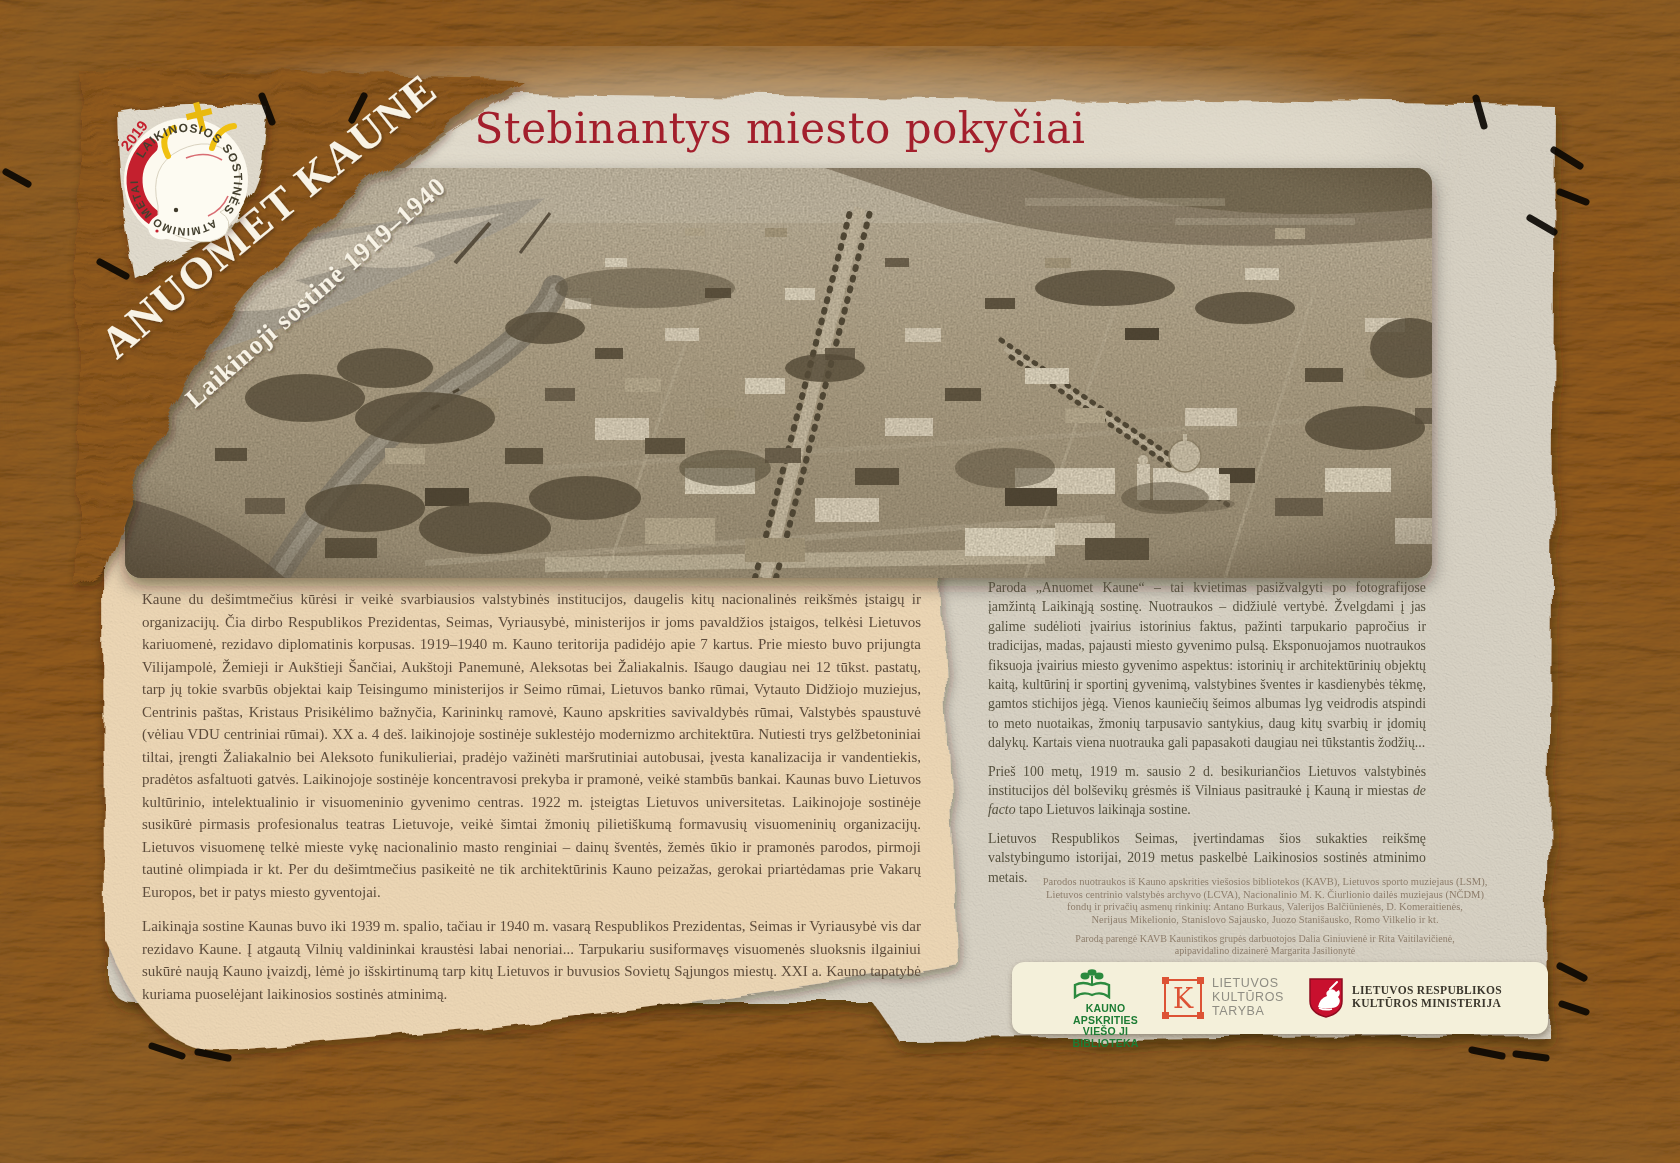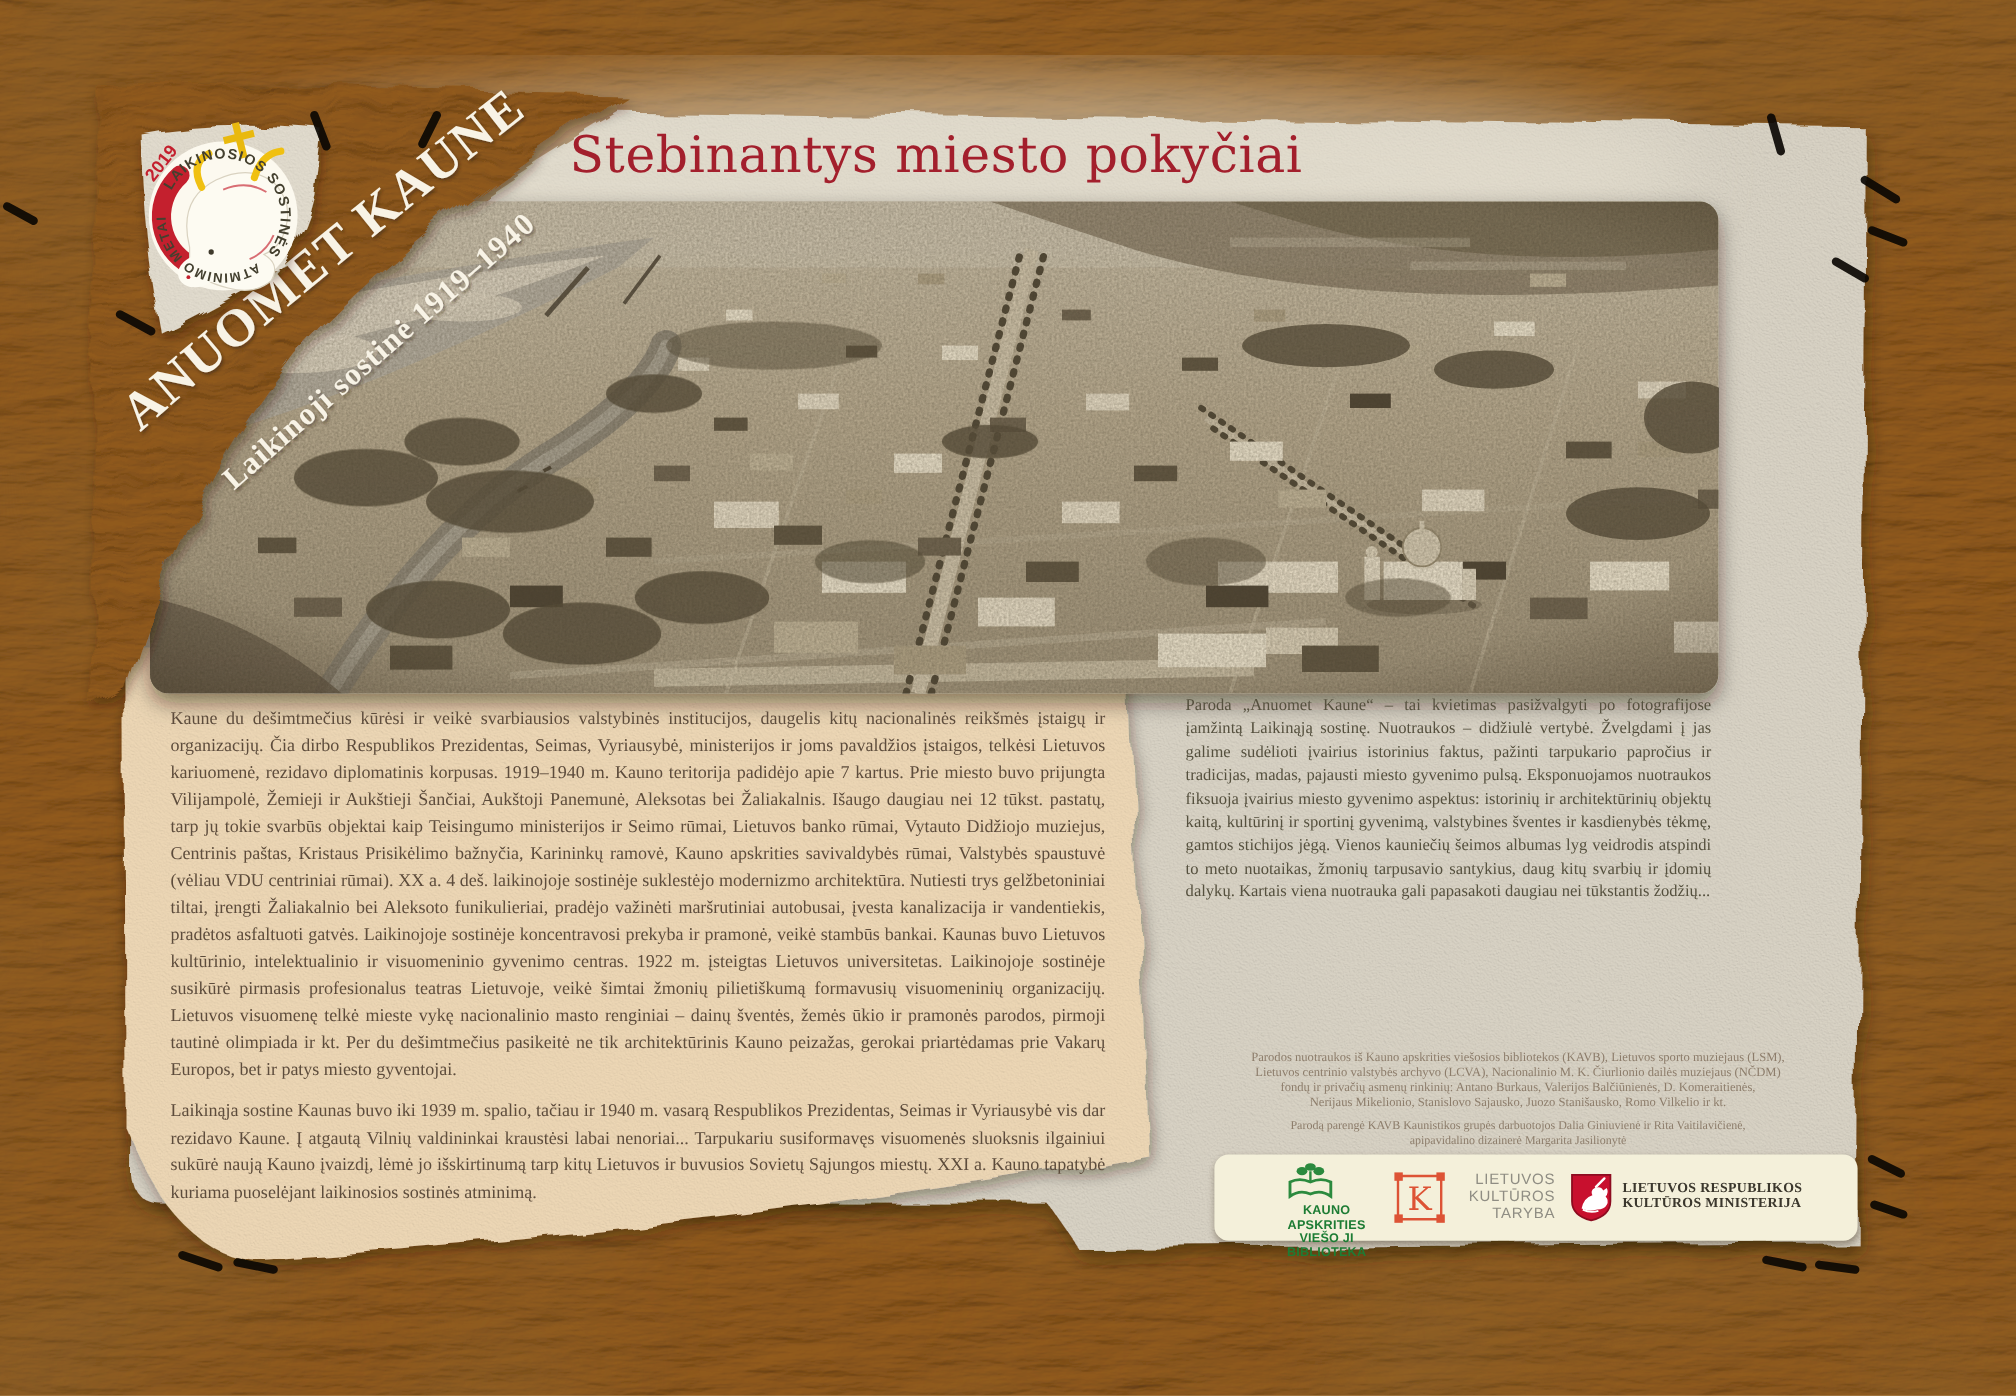--- a/index.html
+++ b/index.html
@@ -20,22 +20,22 @@
   .credits-team{left:1040px;top:933px;font-size:10px;line-height:12px;}
   .logo-strip{left:1012px;top:962px;width:536px;height:72px;background:#f4f0da;
               border-radius:12px;box-shadow:1px 3px 6px rgba(50,35,12,.4);}
   .logo{position:absolute;top:0;height:72px;}
   .logo-kavb{left:20px;width:120px;text-align:center;}
   .logo-kavb svg{margin-top:7px;}
   .kavb-label{font-family:"Liberation Sans",sans-serif;font-weight:bold;font-size:10.5px;
               line-height:11.5px;color:#1d7c34;letter-spacing:.2px;margin-left:27px;}
   .logo-ltkt{left:148px;width:150px;}
   .logo-ltkt svg{position:absolute;left:0;top:13px;}
-  .ltkt-label{position:absolute;left:64px;top:14px;font-family:"Liberation Sans",sans-serif;
-              font-size:12.5px;line-height:14px;color:#8f8d83;letter-spacing:.6px;text-align:right;}
+  .ltkt-label{position:absolute;left:52px;top:14px;font-family:"Liberation Sans",sans-serif;
+              font-size:12.5px;line-height:14px;color:#8f8d83;letter-spacing:.6px;}
   .logo-lrkm{left:296px;width:230px;}
   .logo-lrkm svg{position:absolute;left:0;top:15px;}
   .lrkm-label{position:absolute;left:44px;top:22px;font-family:"Liberation Serif",serif;
               font-weight:bold;font-size:11.5px;line-height:13px;color:#3b372d;letter-spacing:.3px;}
   em{font-style:italic;}
 </style>
 </head>
 <body>
 
 <svg id="scene" viewBox="0 0 1680 1163" xmlns="http://www.w3.org/2000/svg">
@@ -327,20 +327,22 @@
 
 <div class="overlay title">Stebinantys miesto pokyčiai</div>
 
 <div class="overlay col-left">
   <p>Kaune du dešimtmečius kūrėsi ir veikė svarbiausios valstybinės institucijos, daugelis kitų nacionalinės reikšmės įstaigų ir organizacijų. Čia dirbo Respublikos Prezidentas, Seimas, Vyriausybė, ministerijos ir joms pavaldžios įstaigos, telkėsi Lietuvos kariuomenė, rezidavo diplomatinis korpusas. 1919–1940 m. Kauno teritorija padidėjo apie 7 kartus. Prie miesto buvo prijungta Vilijampolė, Žemieji ir Aukštieji Šančiai, Aukštoji Panemunė, Aleksotas bei Žaliakalnis. Išaugo daugiau nei 12 tūkst. pastatų, tarp jų tokie svarbūs objektai kaip Teisingumo ministerijos ir Seimo rūmai, Lietuvos banko rūmai, Vytauto Didžiojo muziejus, Centrinis paštas, Kristaus Prisikėlimo bažnyčia, Karininkų ramovė, Kauno apskrities savivaldybės rūmai, Valstybės spaustuvė (vėliau VDU centriniai rūmai). XX a. 4 deš. laikinojoje sostinėje suklestėjo modernizmo architektūra. Nutiesti trys gelžbetoniniai tiltai, įrengti Žaliakalnio bei Aleksoto funikulieriai, pradėjo važinėti maršrutiniai autobusai, įvesta kanalizacija ir vandentiekis, pradėtos asfaltuoti gatvės. Laikinojoje sostinėje koncentravosi prekyba ir pramonė, veikė stambūs bankai. Kaunas buvo Lietuvos kultūrinio, intelektualinio ir visuomeninio gyvenimo centras. 1922 m. įsteigtas Lietuvos universitetas. Laikinojoje sostinėje susikūrė pirmasis profesionalus teatras Lietuvoje, veikė šimtai žmonių pilietiškumą formavusių visuomeninių organizacijų. Lietuvos visuomenę telkė mieste vykę nacionalinio masto renginiai – dainų šventės, žemės ūkio ir pramonės parodos, pirmoji tautinė olimpiada ir kt. Per du dešimtmečius pasikeitė ne tik architektūrinis Kauno peizažas, gerokai priartėdamas prie Vakarų Europos, bet ir patys miesto gyventojai.</p>
   <p>Laikinąja sostine Kaunas buvo iki 1939 m. spalio, tačiau ir 1940 m. vasarą Respublikos Prezidentas, Seimas ir Vyriausybė vis dar rezidavo Kaune. Į atgautą Vilnių valdininkai kraustėsi labai nenoriai... Tarpukariu susiformavęs visuomenės sluoksnis ilgainiui sukūrė naują Kauno įvaizdį, lėmė jo išskirtinumą tarp kitų Lietuvos ir buvusios Sovietų Sąjungos miestų. XXI a. Kauno tapatybė kuriama puoselėjant laikinosios sostinės atminimą.</p>
 </div>
 
 <div class="overlay col-right">
   <p>Paroda „Anuomet Kaune“ – tai kvietimas pasižvalgyti po fotografijose įamžintą Laikinąją sostinę. Nuotraukos – didžiulė vertybė. Žvelgdami į jas galime sudėlioti įvairius istorinius faktus, pažinti tarpukario papročius ir tradicijas, madas, pajausti miesto gyvenimo pulsą. Eksponuojamos nuotraukos fiksuoja įvairius miesto gyvenimo aspektus: istorinių ir architektūrinių objektų kaitą, kultūrinį ir sportinį gyvenimą, valstybines šventes ir kasdienybės tėkmę, gamtos stichijos jėgą. Vienos kauniečių šeimos albumas lyg veidrodis atspindi to meto nuotaikas, žmonių tarpusavio santykius, daug kitų svarbių ir įdomių dalykų. Kartais viena nuotrauka gali papasakoti daugiau nei tūkstantis žodžių...</p>
+  <p><span>Prieš 100 metų, 1919 m. sausio 2 d. besikuriančios Lietuvos valstybinės institucijos dėl bolševikų grėsmės iš Vilniaus pasitraukė į Kauną ir miestas </span><em>de facto</em><span> tapo Lietuvos laikinąja sostine.</span></p>
+  <p>Lietuvos Respublikos Seimas, įvertindamas šios sukakties reikšmę valstybingumo istorijai, 2019 metus paskelbė Laikinosios sostinės atminimo metais.</p>
 </div>
 
 <div class="overlay credits credits-sources">
   <div>Parodos nuotraukos iš Kauno apskrities viešosios bibliotekos (KAVB), Lietuvos sporto muziejaus (LSM),</div>
   <div>Lietuvos centrinio valstybės archyvo (LCVA), Nacionalinio M. K. Čiurlionio dailės muziejaus (NČDM)</div>
   <div>fondų ir privačių asmenų rinkinių: Antano Burkaus, Valerijos Balčiūnienės, D. Komeraitienės,</div>
   <div>Nerijaus Mikelionio, Stanislovo Sajausko, Juozo Stanišausko, Romo Vilkelio ir kt.</div>
 </div>
 <div class="overlay credits credits-team">
   <div>Parodą parengė KAVB Kaunistikos grupės darbuotojos Dalia Giniuvienė ir Rita Vaitilavičienė,</div>

